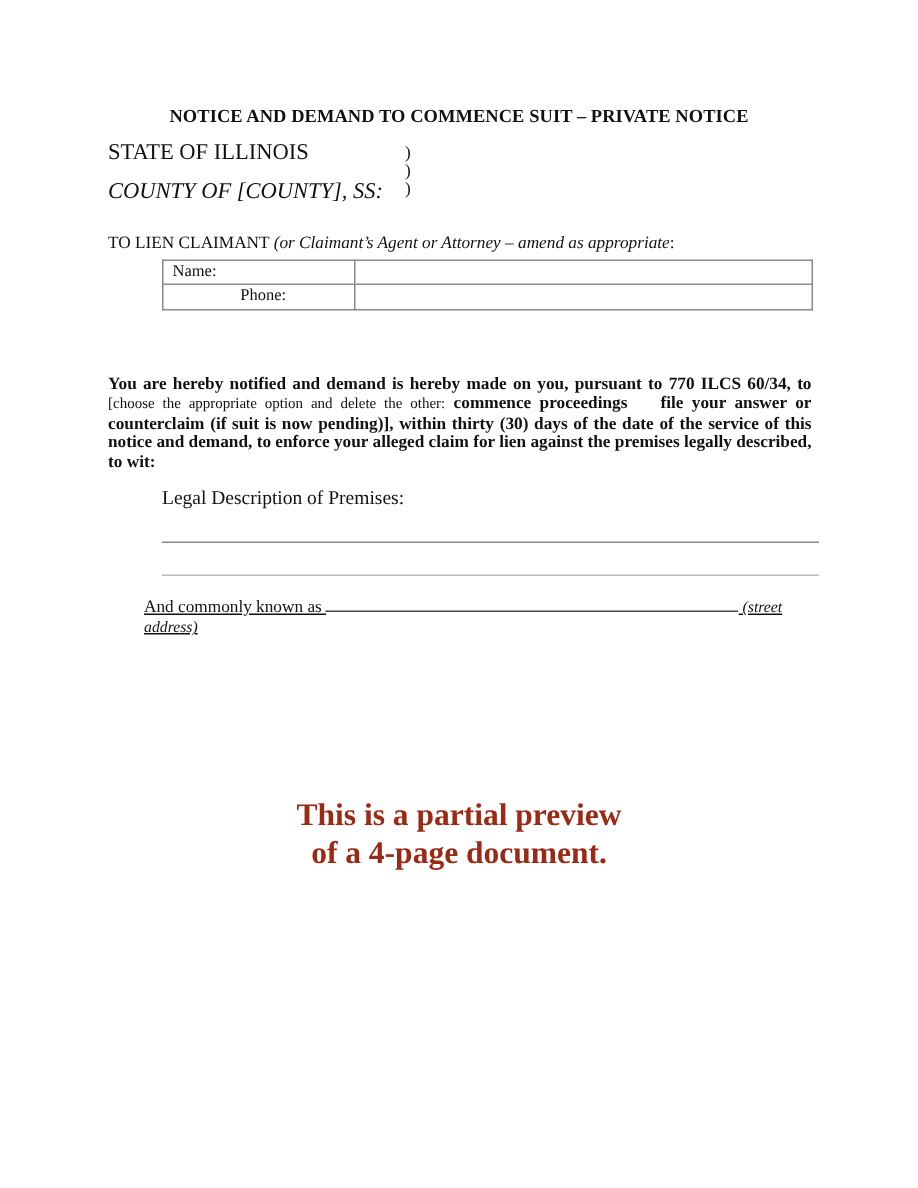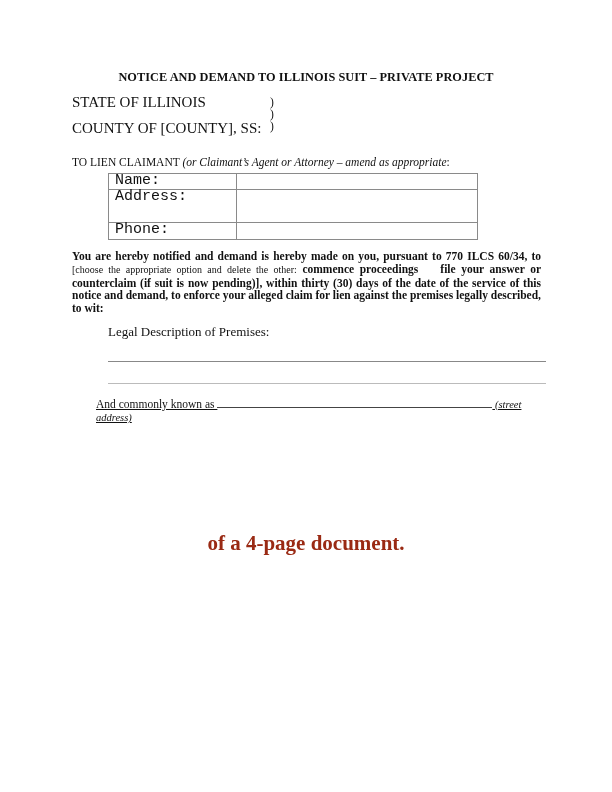--- a/index.html
+++ b/index.html
@@ -12,30 +12,30 @@
     left: 0; width: 612px; top: 70px; text-align: center;
     font-weight: bold; font-size: 12.3px; letter-spacing: 0.05px;
   }
   .caption { font-size: 15px; }
   .paren { font-size: 11.5px; line-height: 11px; }
   .claimant {
     left: 72px; top: 156px; font-size: 11.5px; font-weight: normal;
   }
   .claimant i { font-style: italic; }
   table.claim {
-    position: absolute; left: 108px; top: 173px; width: 370px;
-    border-collapse: collapse; font-size: 15px; font-family: Liberation Mono, monospace;
+    position: absolute; left: 108px; top: 173px; width: 434px;
+    border-collapse: collapse; font-size: 11px;
   }
   table.claim td {
     border: 1px solid #8a8a8a; padding: 0 0 0 6px; vertical-align: top; line-height: 14px;
   }
   table.claim td.lbl { width: 121px; }
   table.claim tr.r-name td { height: 15px; }
   table.claim tr.r-addr td { height: 32px; }
-  table.claim tr.r-phone td { height: 16px; }
+  table.claim tr.r-phone td { height: 16px; text-align: center; }
   .notice {
     left: 72px; top: 250px; width: 469px; font-size: 11.5px; font-weight: bold;
     line-height: 12.8px; text-align: justify;
   }
   .notice .opt { font-weight: normal; font-size: 10px; }
   .notice .gap { display: inline-block; width: 22px; }
   .legal-label { left: 108px; top: 324px; font-size: 13px; }
   .rule { height: 0; border-top: 1px solid #888; }
   .rule.light { border-top: 1.5px solid #bbb; }
   .known {
@@ -46,40 +46,36 @@
   }
   .known i { font-size: 10.5px; }
   .preview {
     left: 0; width: 612px; top: 531px; text-align: center; color: #9a2a14;
     font-weight: bold; font-size: 21px; line-height: 25px;
   }
 </style>
 </head>
 <body>
 
-<div class="abs title">NOTICE AND DEMAND TO ILLINOIS SUIT – PRIVATE PROJECT</div>
+<div class="abs title">NOTICE AND DEMAND TO COMMENCE SUIT – PRIVATE NOTICE</div>
 
 <div class="abs caption" style="left:72px; top:94px;">STATE OF ILLINOIS</div>
-<div class="abs caption" style="left:72px; top:120px;">COUNTY OF [COUNTY], SS:</div>
+<div class="abs caption" style="left:72px; top:120px;font-style:italic;">COUNTY OF [COUNTY], SS:</div>
 <div class="abs paren" style="left:270px; top:97px;">)</div>
 <div class="abs paren" style="left:270px; top:109px;">)</div>
 <div class="abs paren" style="left:270px; top:121px;">)</div>
 
 <div class="abs claimant">
   <span>TO LIEN CLAIMANT </span><i>(or Claimant’s Agent or Attorney – amend as appropriate</i><span>:</span>
 </div>
 
 <table class="claim">
   <tbody>
       <tr class="r-name">
     <td class="lbl">Name:</td>
-    <td></td>
-  </tr>
-  <tr class="r-addr">
-    <td class="lbl">Address:</td>
     <td></td>
   </tr>
   <tr class="r-phone">
     <td class="lbl">Phone:</td>
     <td></td>
   </tr>
 </tbody>
   </table>
 
 <div class="abs notice">
@@ -88,14 +84,15 @@
 
 <div class="abs legal-label">Legal Description of Premises:</div>
 <div class="abs rule" style="left:108px; top:361px; width:438px;"></div>
 <div class="abs rule light" style="left:108px; top:383px; width:438px;"></div>
 
 <div class="abs known">
   <span>And commonly known as </span><span class="blank"></span><i> (street address)</i>
 </div>
 
 <div class="abs preview">
+  <div>This is a partial preview</div>
   <div>of a 4-page document.</div>
 </div>
 
 </body></html>

